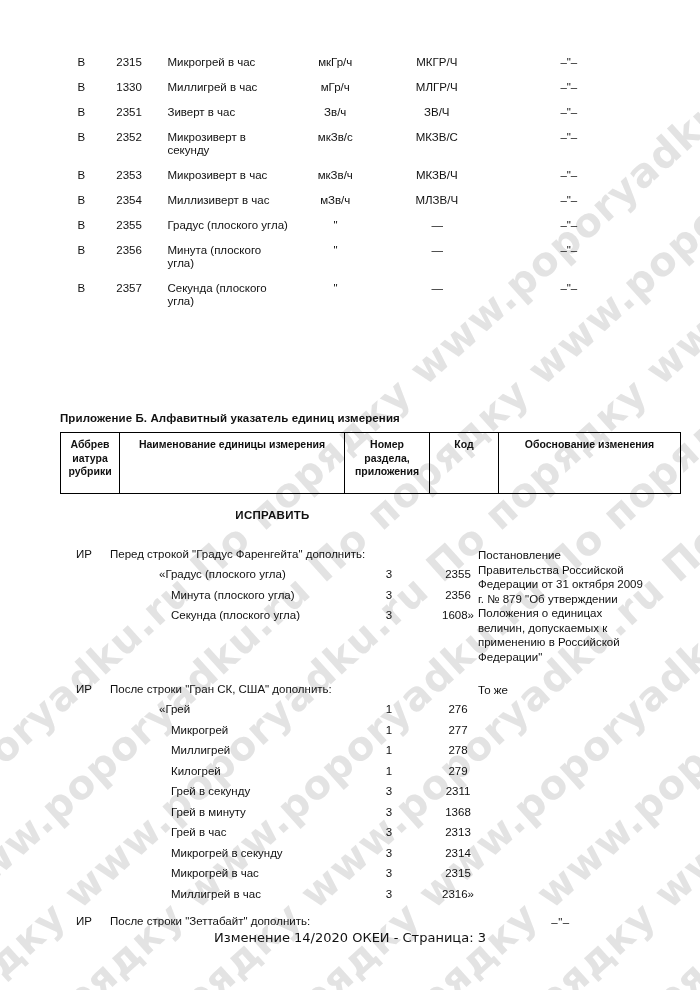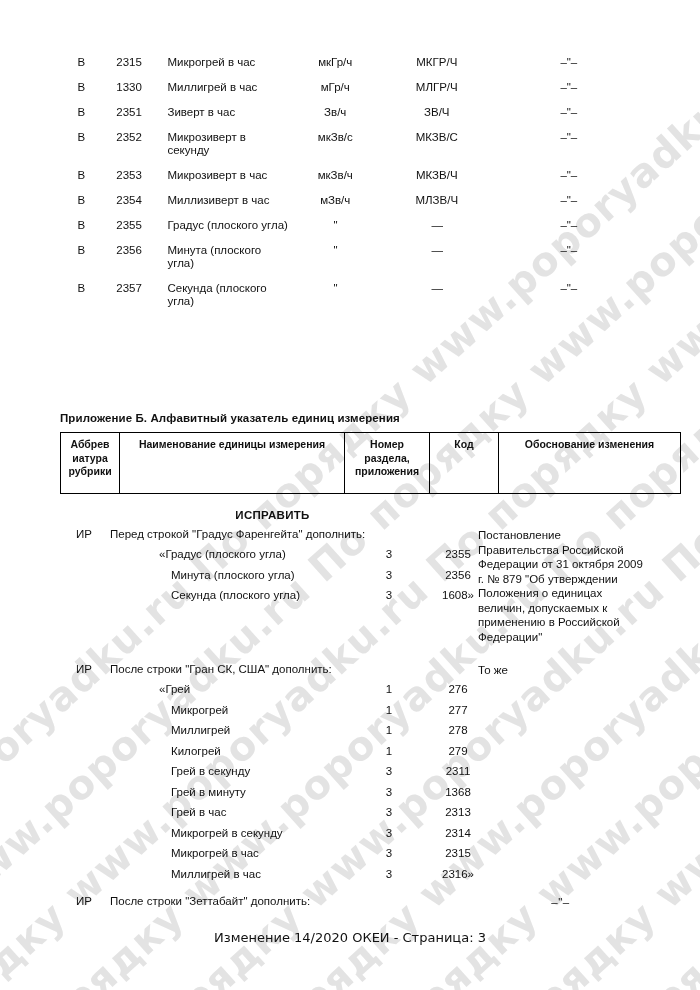--- a/index.html
+++ b/index.html
@@ -126,20 +126,21 @@
     font-size: 11.5px;
     font-weight: 700;
     letter-spacing: .3px;
   }
 
   
   .amend {
     position: absolute;
     left: 0;
     width: 685px;
+    margin-top: 20px;
   }
   .amend-head {
     position: relative;
     height: 16px;
   }
   .ir-tag {
     position: absolute;
     left: 76px;
     top: 0;
     font-size: 11.5px;

